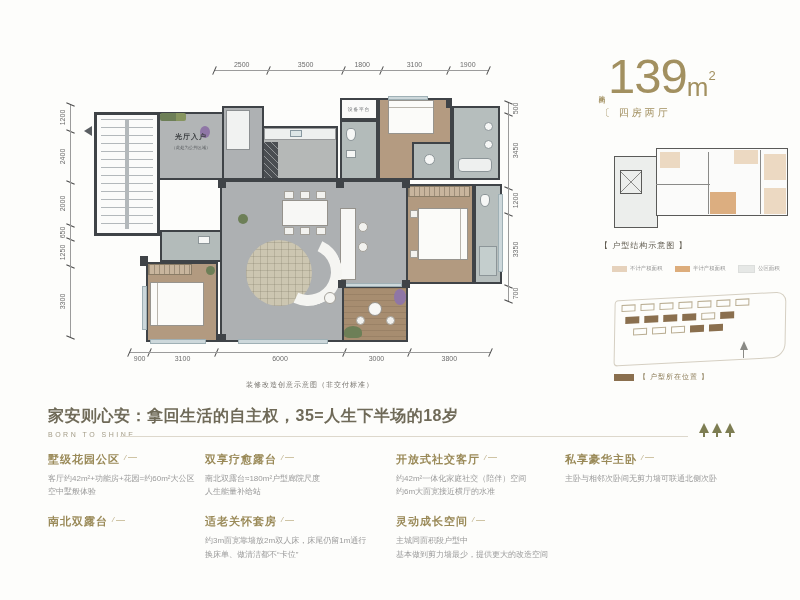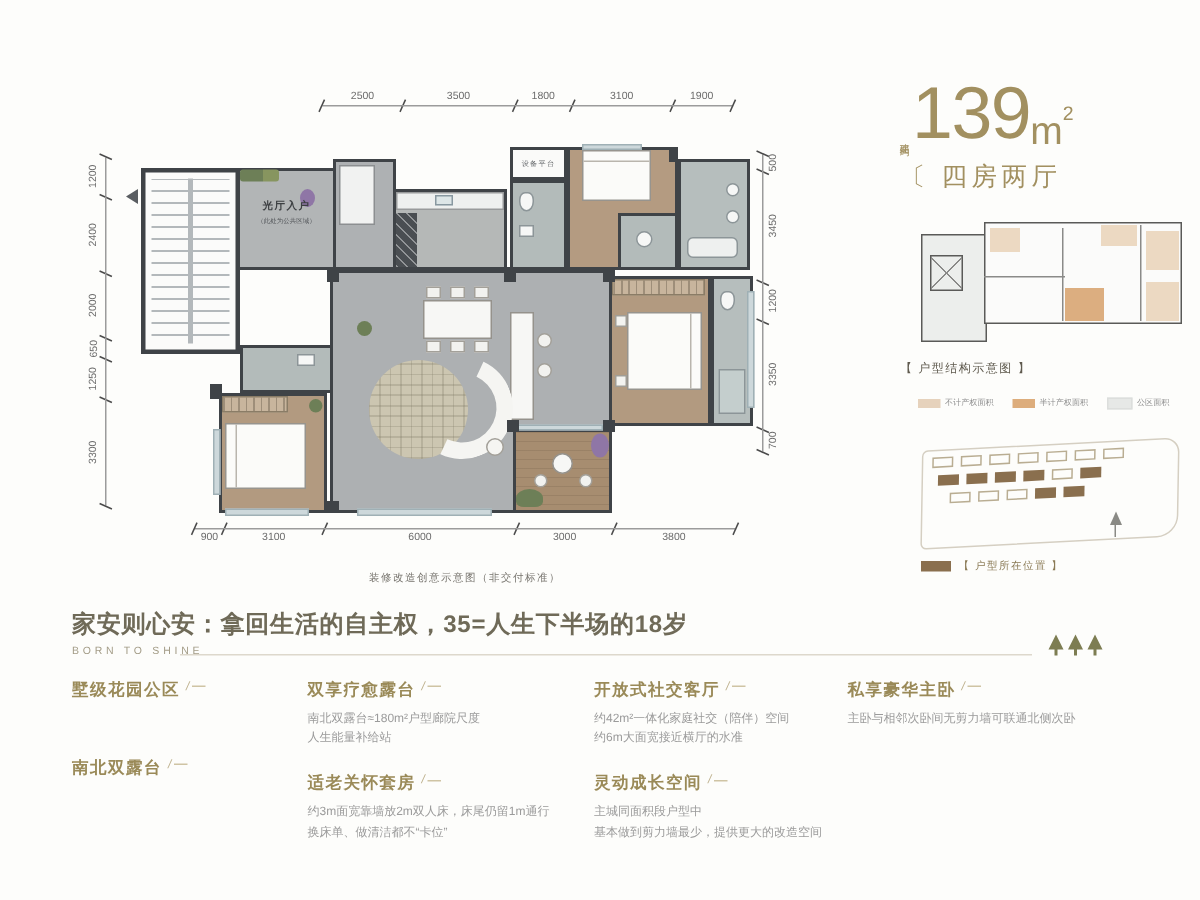--- a/index.html
+++ b/index.html
@@ -107,21 +107,21 @@
   .wallblk{position:absolute;background:#3f4347;}
   .entry-arrow{position:absolute;left:-4px;top:30px;width:0;height:0;border-top:5px solid transparent;border-bottom:5px solid transparent;border-right:8px solid #5a5e62;}
   .plan-caption{position:absolute;left:180px;top:380px;width:260px;text-align:center;font-size:7px;color:#77746e;letter-spacing:1px;}
 
   
   .hdr{position:absolute;left:597px;top:52px;display:flex;align-items:flex-end;color:#a29060;}
   .hdr-prefix{writing-mode:vertical-rl;font-size:6.5px;letter-spacing:1px;margin-right:2px;margin-bottom:8px;}
   .hdr-num{font-size:49px;line-height:1;font-weight:500;letter-spacing:-1px;}
   .hdr-m{font-size:26px;line-height:1.05;font-weight:500;}
   .hdr-sup{font-size:13px;margin-bottom:18px;}
-  .hdr-type{position:absolute;left:600px;top:106px;font-size:17px;letter-spacing:3px;color:#a29060;}
+  .hdr-type{position:absolute;left:600px;top:106px;font-size:10px;letter-spacing:3px;color:#a29060;}
 
   #structure{position:absolute;left:612px;top:144px;width:178px;height:90px;}
   .st-shape{position:absolute;box-sizing:border-box;}
   .st-caption{position:absolute;left:600px;top:240px;width:195px;font-size:8px;color:#5f5a4e;letter-spacing:1px;}
   .legend{position:absolute;left:612px;top:264px;width:185px;display:flex;gap:9px;align-items:center;}
   .legend-item{display:flex;align-items:center;gap:3px;}
   .legend-sw{width:15px;height:6px;}
   .sw-1{background:#e6d2bc;}.sw-2{background:#ddad7c;}.sw-3{background:#e6e8e6;border:1px solid #dcdedc;}
   .legend-label{font-size:6px;color:#8f8f8f;transform:scale(.9);transform-origin:left center;white-space:nowrap;}
 
@@ -395,20 +395,24 @@
   <div class="tree" style="left:698px;top:423px;"></div>
   <div class="tree" style="left:711px;top:423px;"></div>
   <div class="tree" style="left:724px;top:423px;"></div>
 
   <div class="feat-col fc1">
     <div class="feat">
       <div class="feat-hd">
           <span class="feat-title">墅级花园公区</span>
           <span class="feat-deco">/</span>
         </div>
+      <div class="feat-body">
+          <div>客厅约42m²+功能房+花园=约60m²大公区</div>
+          <div>空中墅般体验</div>
+        </div>
     </div>
     <div class="feat">
       <div class="feat-hd">
           <span class="feat-title">南北双露台</span>
           <span class="feat-deco">/</span>
         </div>
     </div>
   </div>
   <div class="feat-col fc2">
     <div class="feat">

